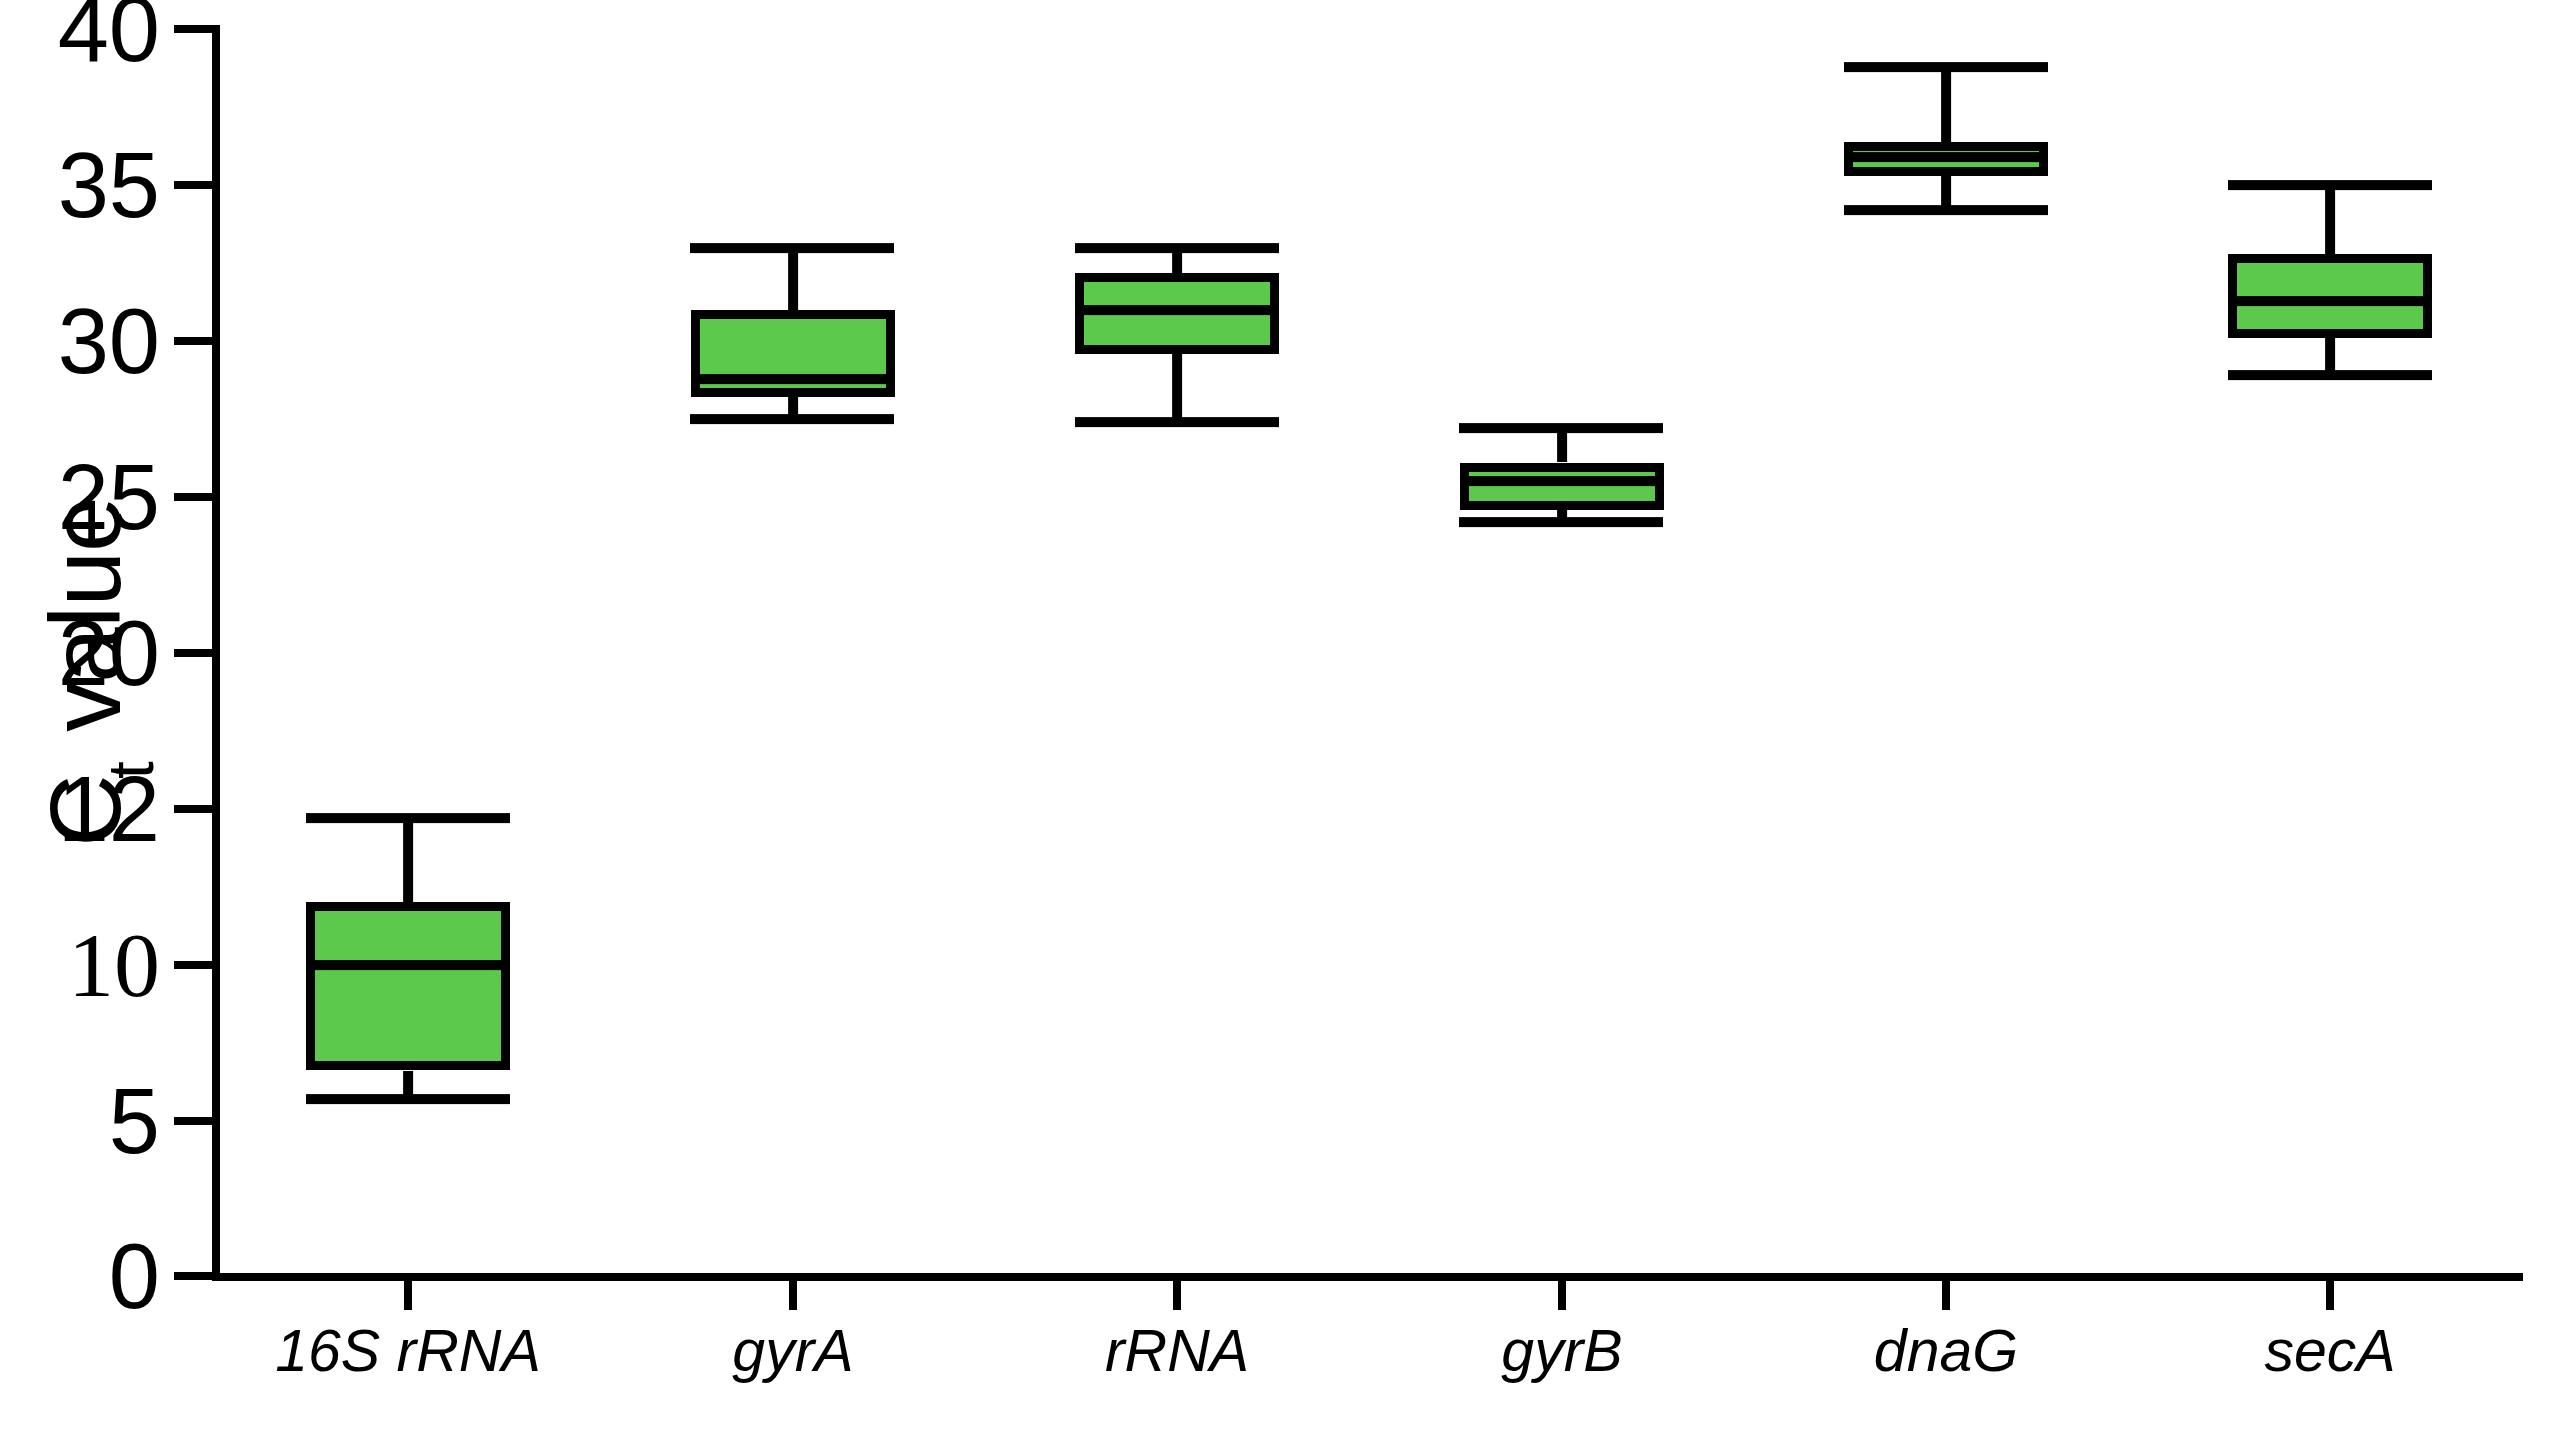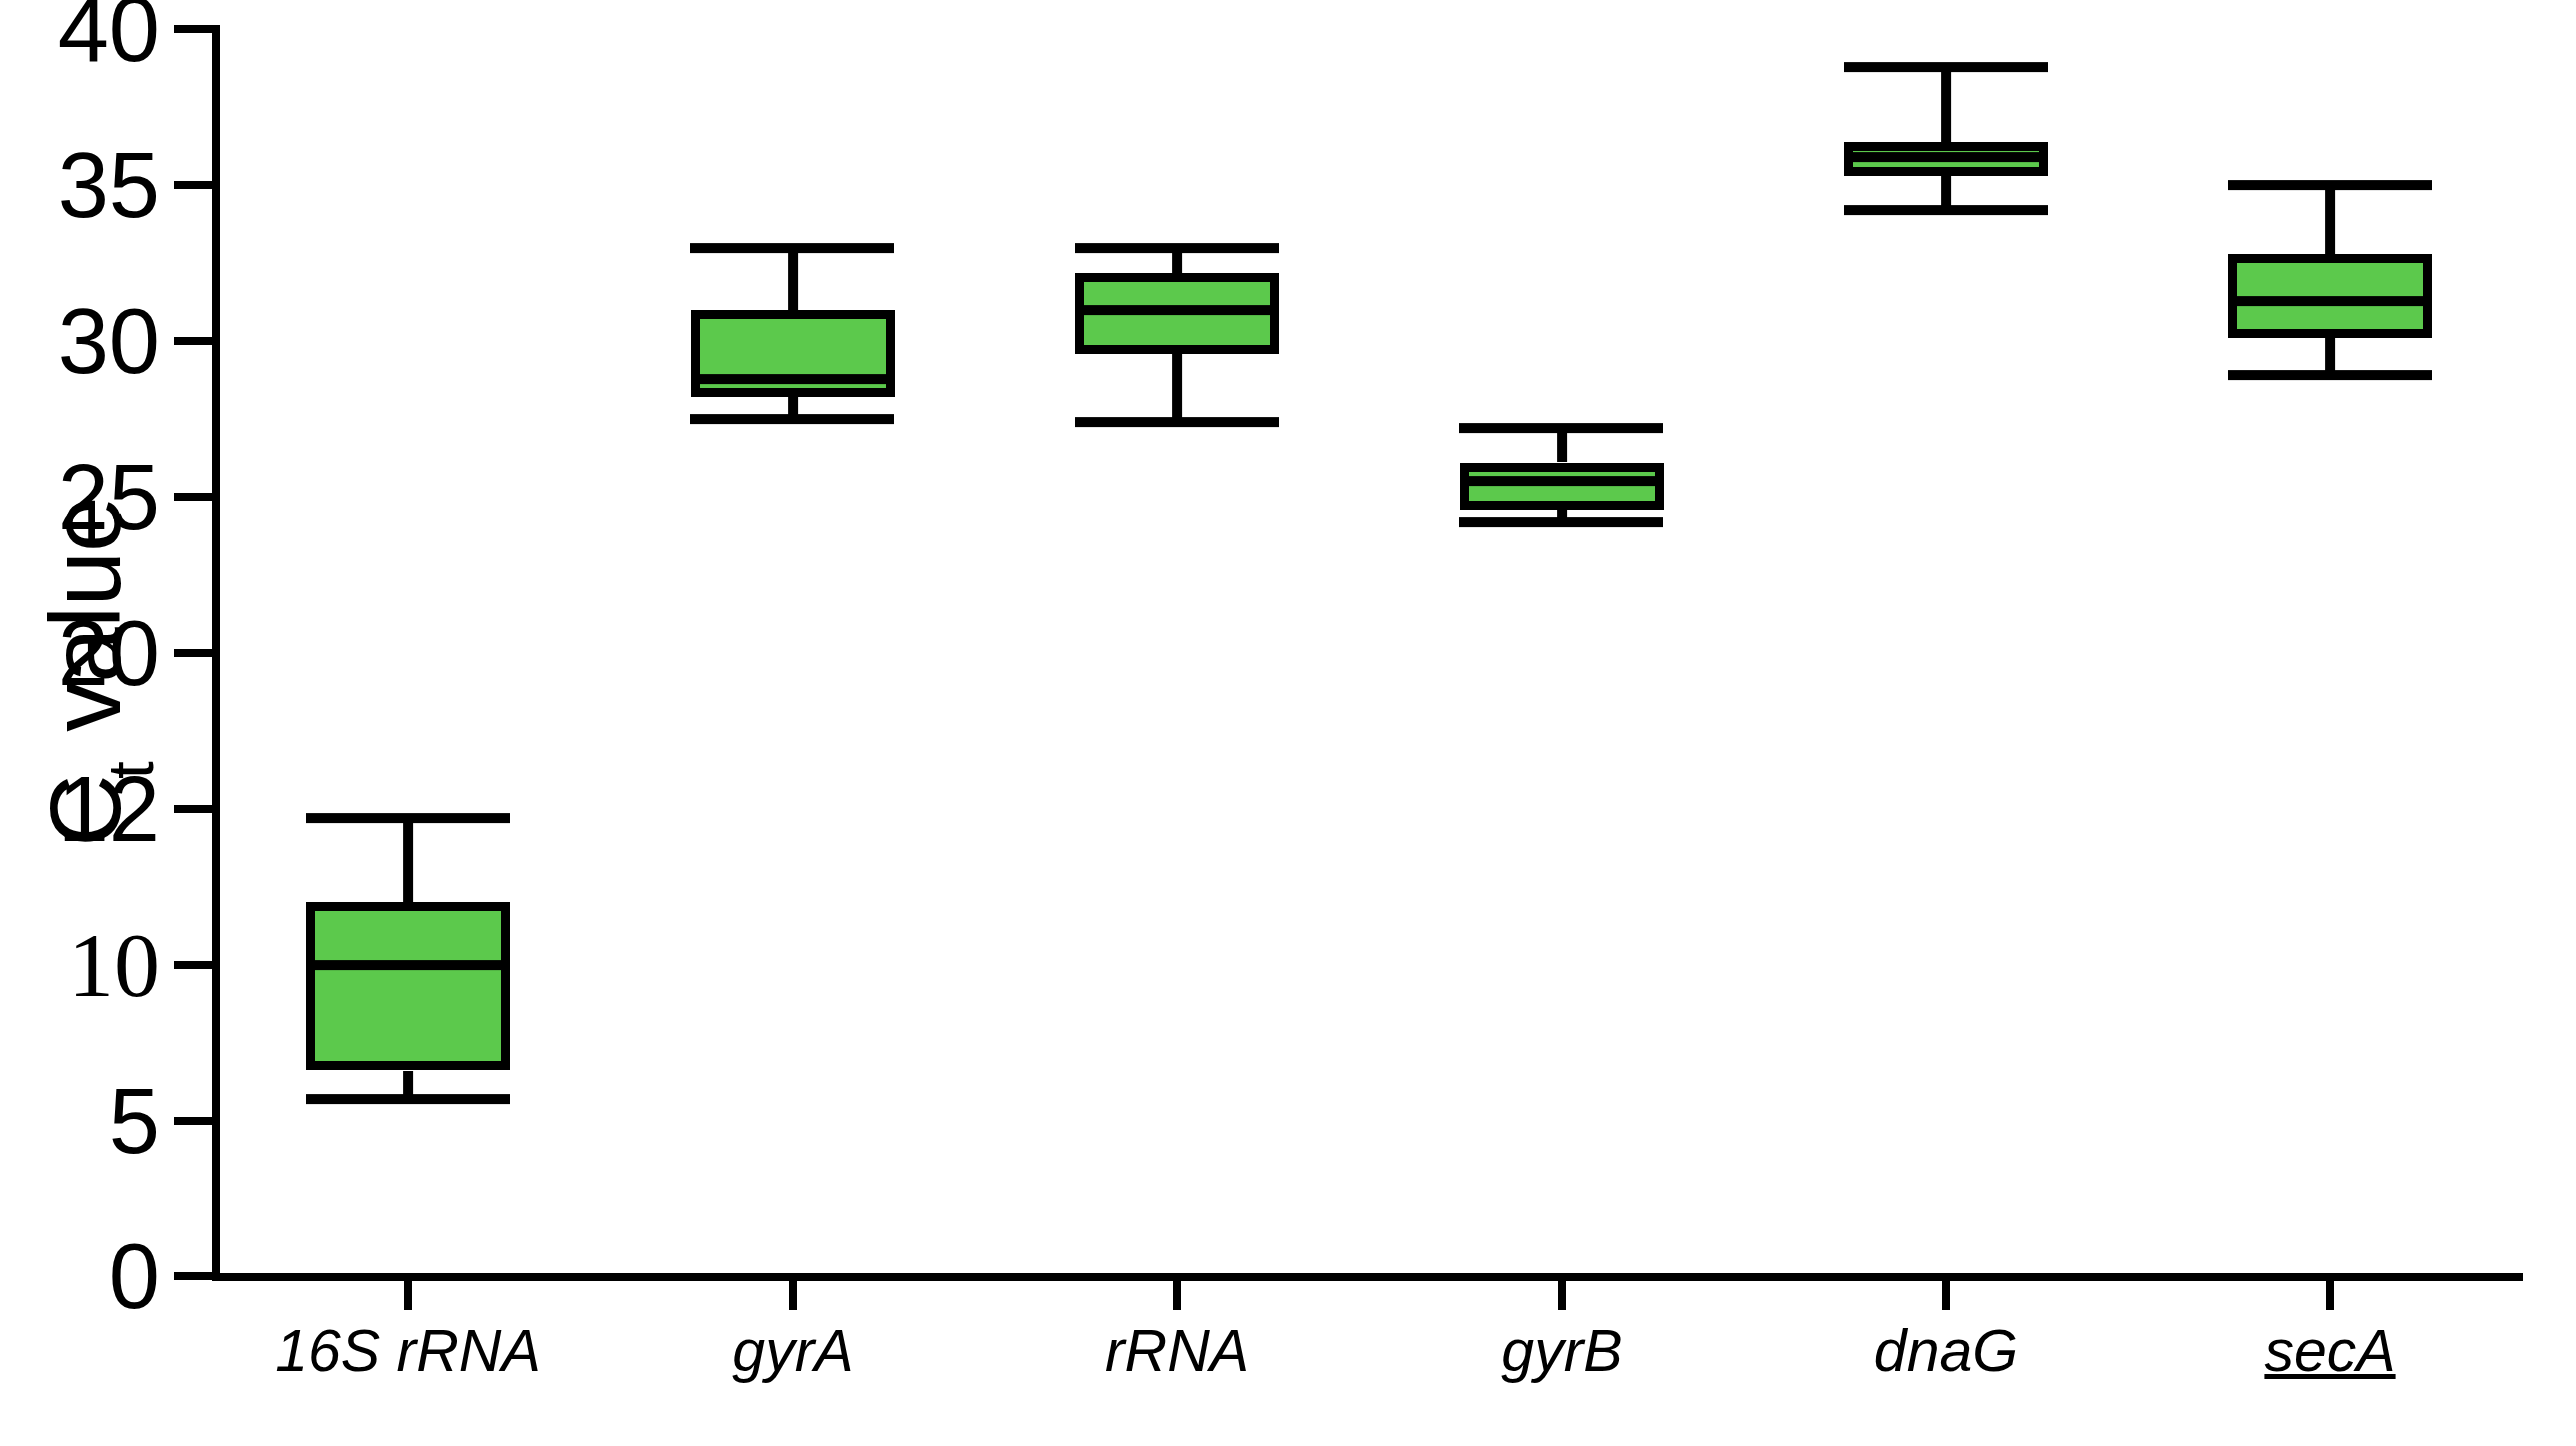--- a/index.html
+++ b/index.html
@@ -180,21 +180,21 @@
       <div class="xtick-mark" style="left: 1946px;"></div>
       <div class="xtick-mark" style="left: 2330px;"></div>
     </div>
 
   <div id="xtick-labels">
       <div class="xtick-label" style="left: 408px;">16S rRNA</div>
       <div class="xtick-label" style="left: 793px;">gyrA</div>
       <div class="xtick-label" style="left: 1177px;">rRNA</div>
       <div class="xtick-label" style="left: 1562px;">gyrB</div>
       <div class="xtick-label" style="left: 1946px; text-align: center;">dnaG</div>
-      <div class="xtick-label" style="left: 2330px; text-decoration: underline;">secA</div>
+      <div class="xtick-label" style="left: 2330px;">secA</div>
     </div>
 
   <div id="plot-area">
       <div class="boxplot">
         <div class="bp-whisker-line" style="left: 408px; top: 818px; height: 84px;"></div>
         <div class="bp-whisker-line" style="left: 408px; top: 1071px; height: 28px;"></div>
         <div class="bp-box" style="left: 408px; top: 902px; width: 204px; height: 168px;"></div>
         <div class="bp-median" style="left: 408px; top: 965px; width: 204px;"></div>
         <div class="bp-whisker-cap" style="left: 306px; top: 818px; width: 204px;"></div>
         <div class="bp-whisker-cap" style="left: 306px; top: 1099px; width: 204px;"></div>

